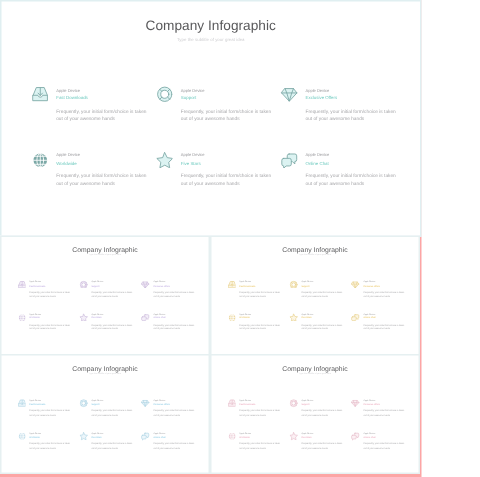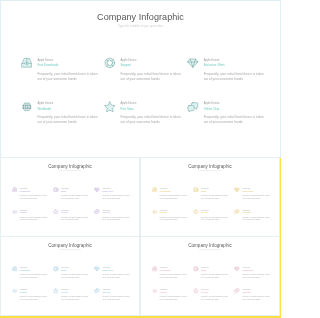--- a/index.html
+++ b/index.html
@@ -1,17 +1,17 @@
 <!DOCTYPE html>
 <html><head>
 <meta charset="utf-8">
 <style>
   html,body{margin:0;padding:0;background:#fff;}
   body{width:281px;height:318px;font-family:"Liberation Sans",sans-serif;overflow:hidden;-webkit-font-smoothing:antialiased;}
-  .page{position:relative;width:281px;height:318px;background:#fde047;}
+  .page{position:relative;width:281px;height:318px;background:#fca5a5;}
 
   
   .slide{position:absolute;box-sizing:border-box;background:#fff;overflow:hidden;}
   .slide .stitle{position:absolute;left:0;width:100%;text-align:center;color:#59595b;font-weight:400;white-space:nowrap;}
   .slide .ssub{position:absolute;left:0;width:100%;text-align:center;color:#cfcfd2;white-space:nowrap;}
   .cells{position:absolute;}
   .cell{position:absolute;display:flex;align-items:flex-start;}
   .ic{flex:none;display:block;}
   .ic svg{display:block;}
   .tx{flex:1;min-width:0;display:block;}

